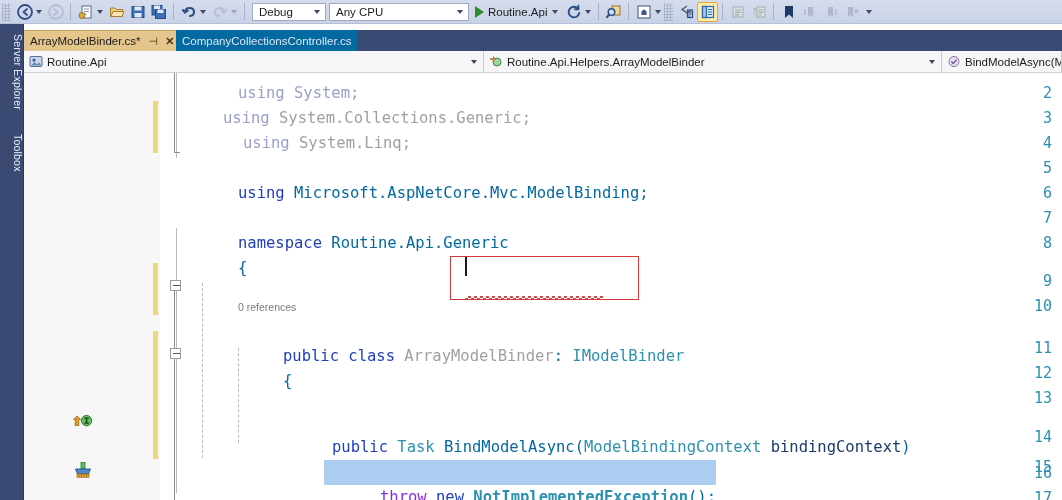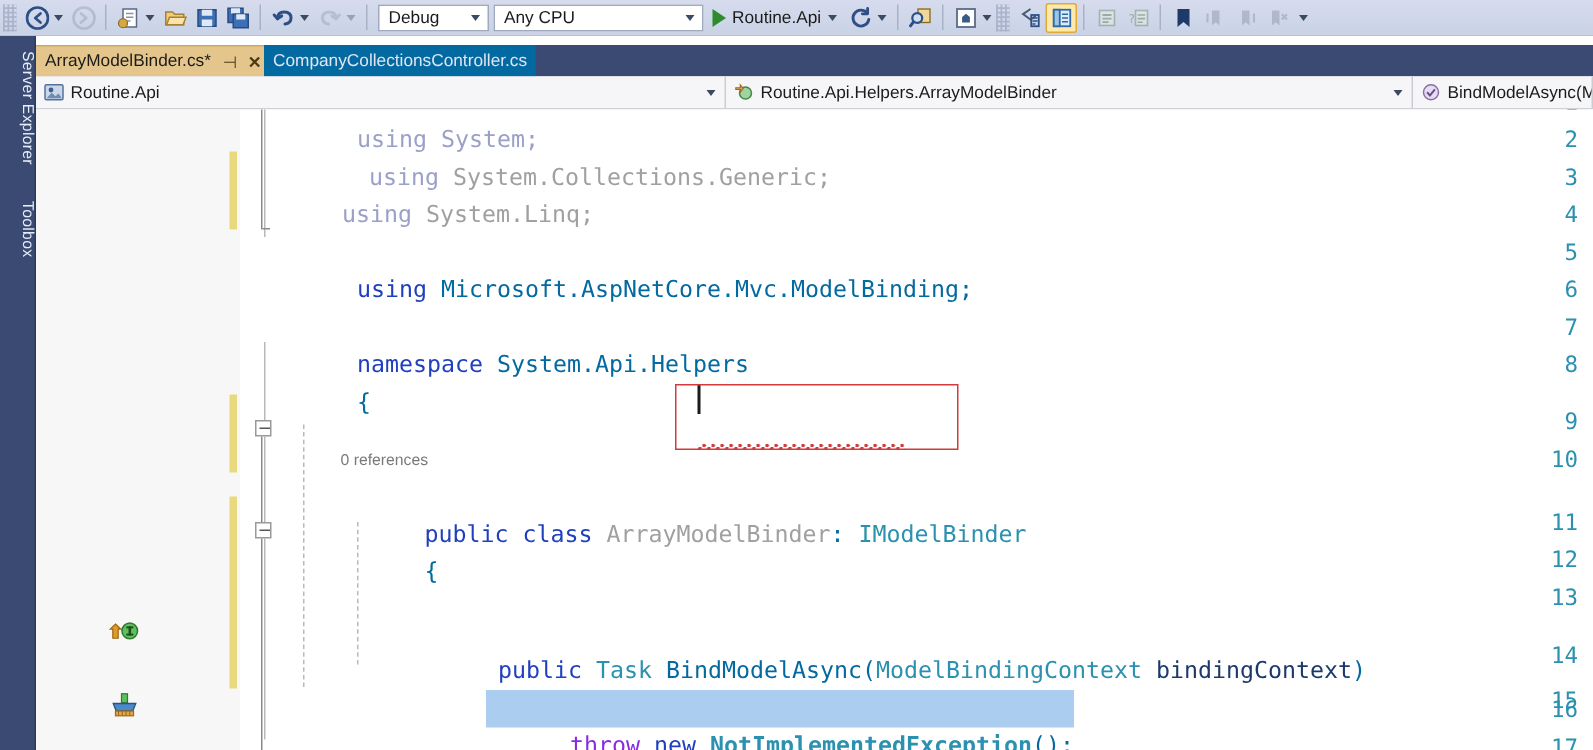--- a/index.html
+++ b/index.html
@@ -445,41 +445,41 @@
     </div>
     <div class="mglyph" style="left:48px; top:388px;">
       <svg viewBox="0 0 22 18" width="22" height="18">
         <rect x="9" y="1.5" width="4" height="6" fill="#5fbf5f" stroke="#2f7a2f" stroke-width=".8"></rect>
         <path d="M3.5 8 L18.5 8 L16.5 13 L5.5 13 Z" fill="#4a8ac8" stroke="#27567f" stroke-width=".9"></path>
         <rect x="5" y="13" width="12" height="3.2" fill="#e0a84a" stroke="#9a6a14" stroke-width=".8"></rect>
         <path d="M7 13v3.2M9.5 13v3.2M12 13v3.2M14.5 13v3.2" stroke="#9a6a14" stroke-width=".7"></path>
       </svg>
     </div>
 
-    <div class="codelens" style="left:203px; top:228px;">0 references</div>
+    <div class="codelens" style="left:214px; top:228px;">0 references</div>
 
     <div class="codeline" style="left:158px; top:-17px;">
       <span class="dimkw">using System;</span>
     </div>
 
-    <div class="codeline" style="left:166px; top:8px;">
+    <div class="codeline" style="left:143px; top:8px;">
       <span class="dimkw">using</span><span class="dim"> System.Collections.Generic;</span>
     </div>
 
-    <div class="codeline" style="left:148px; top:33px;">
+    <div class="codeline" style="left:163px; top:33px;">
       <span class="dimkw">using</span><span class="dim"> System.Linq;</span>
     </div>
 
 
     <div class="codeline" style="left:158px; top:83px;">
       <span class="kw">using</span><span class="pun"> Microsoft.AspNetCore.Mvc.ModelBinding;</span>
     </div>
 
     <div class="codeline" style="left:158px; top:133px;">
-      <span class="kw">namespace</span><span class="pun"> System.Api.Helpers</span>
+      <span class="kw">namespace</span><span class="pun"> Routine.Api.Generic</span>
     </div>
 
     <div class="codeline" style="left:158px; top:158px;">
       <span class="pun">{</span>
     </div>
 
     <div class="codeline" style="left:203px; top:246px;">
       <span class="kw">public</span><span class="kw"> class </span><span class="dim">ArrayModelBinder</span><span class="pun">: </span><span class="type">IModelBinder</span>
     </div>
 

